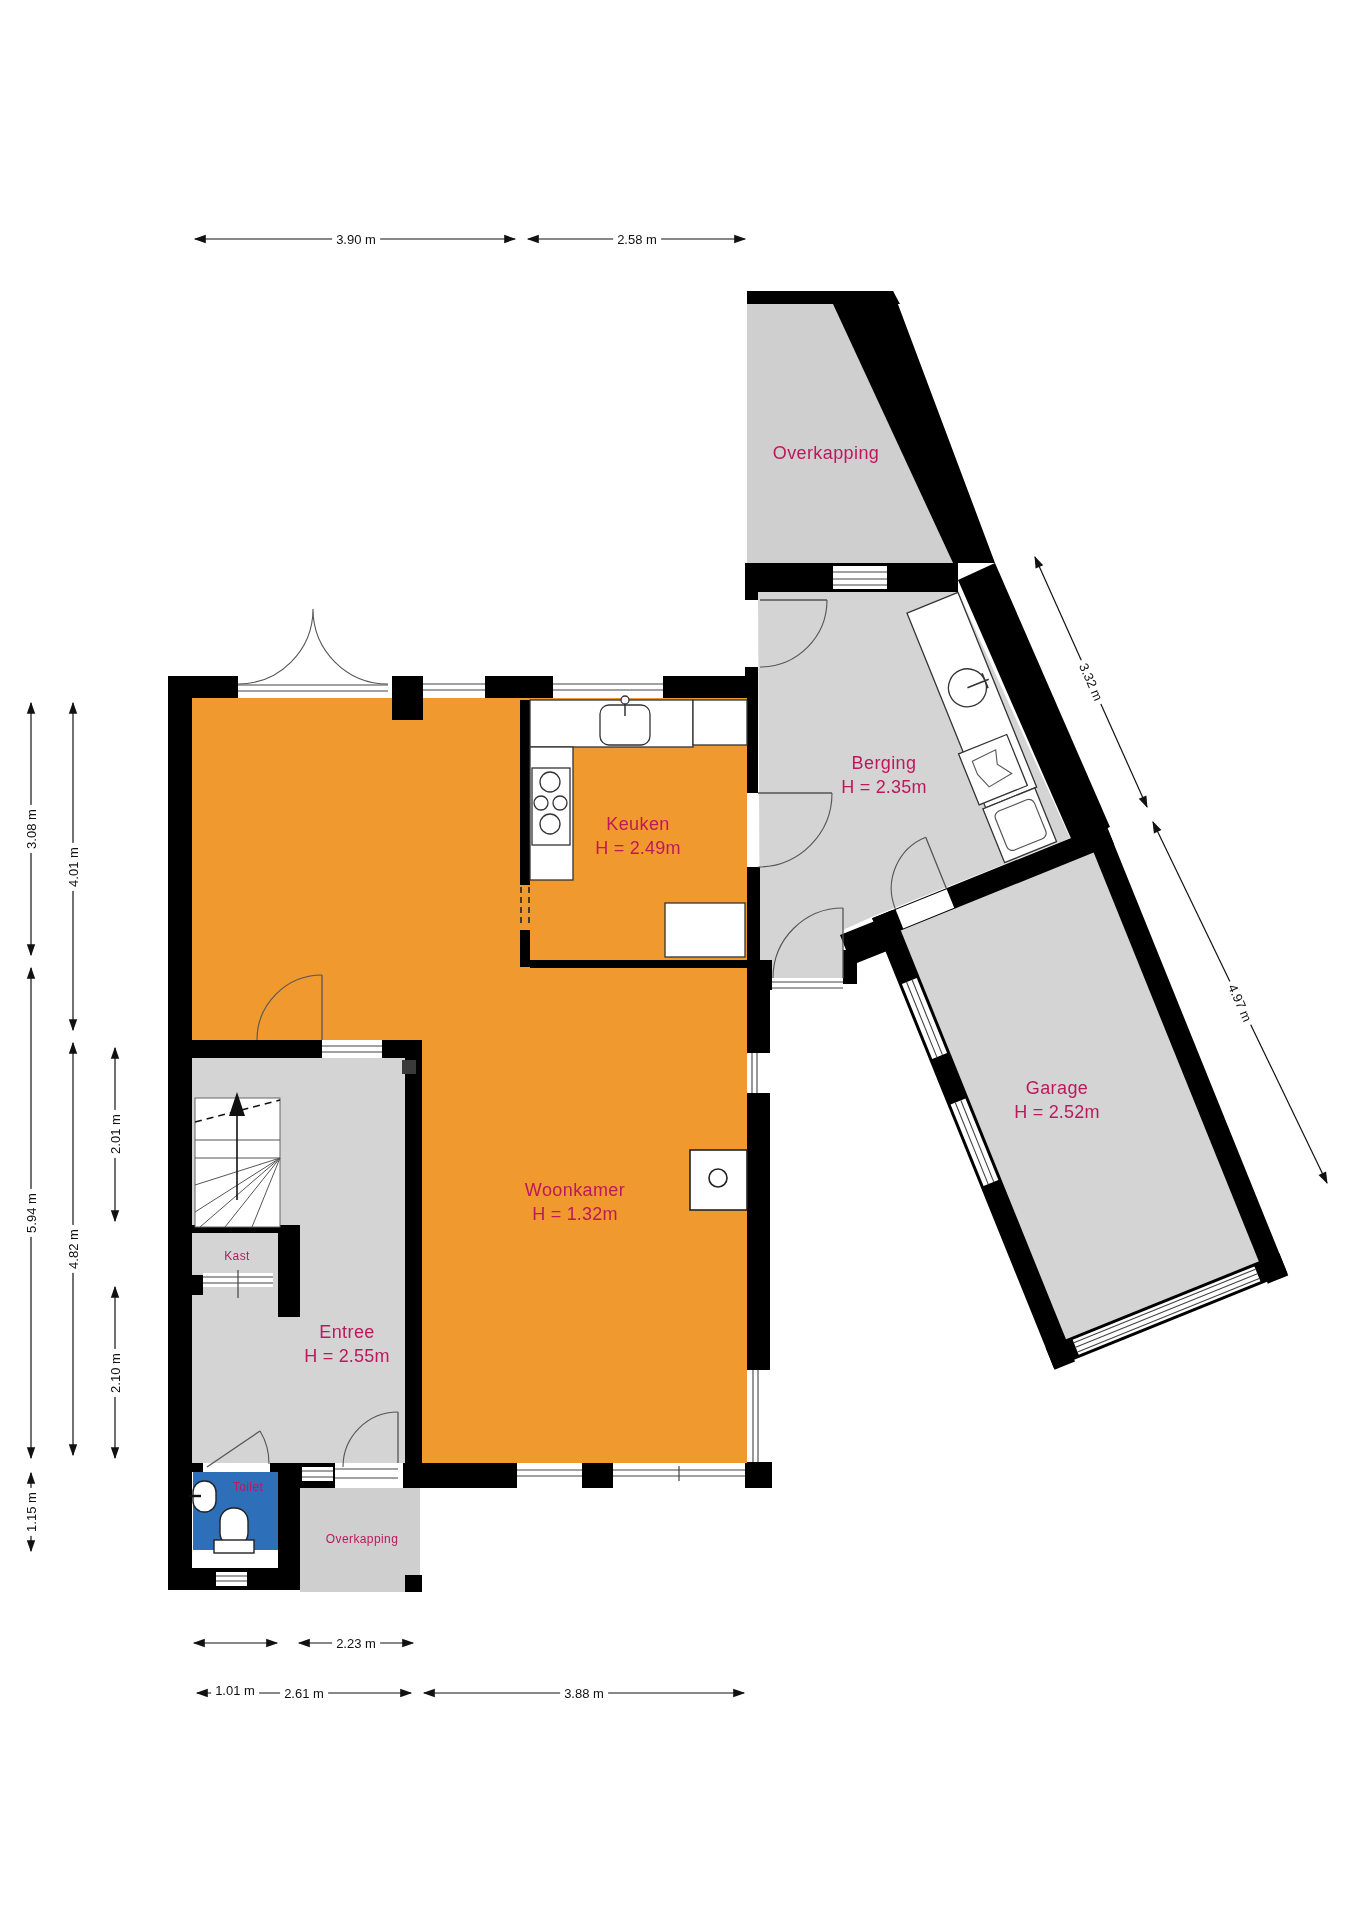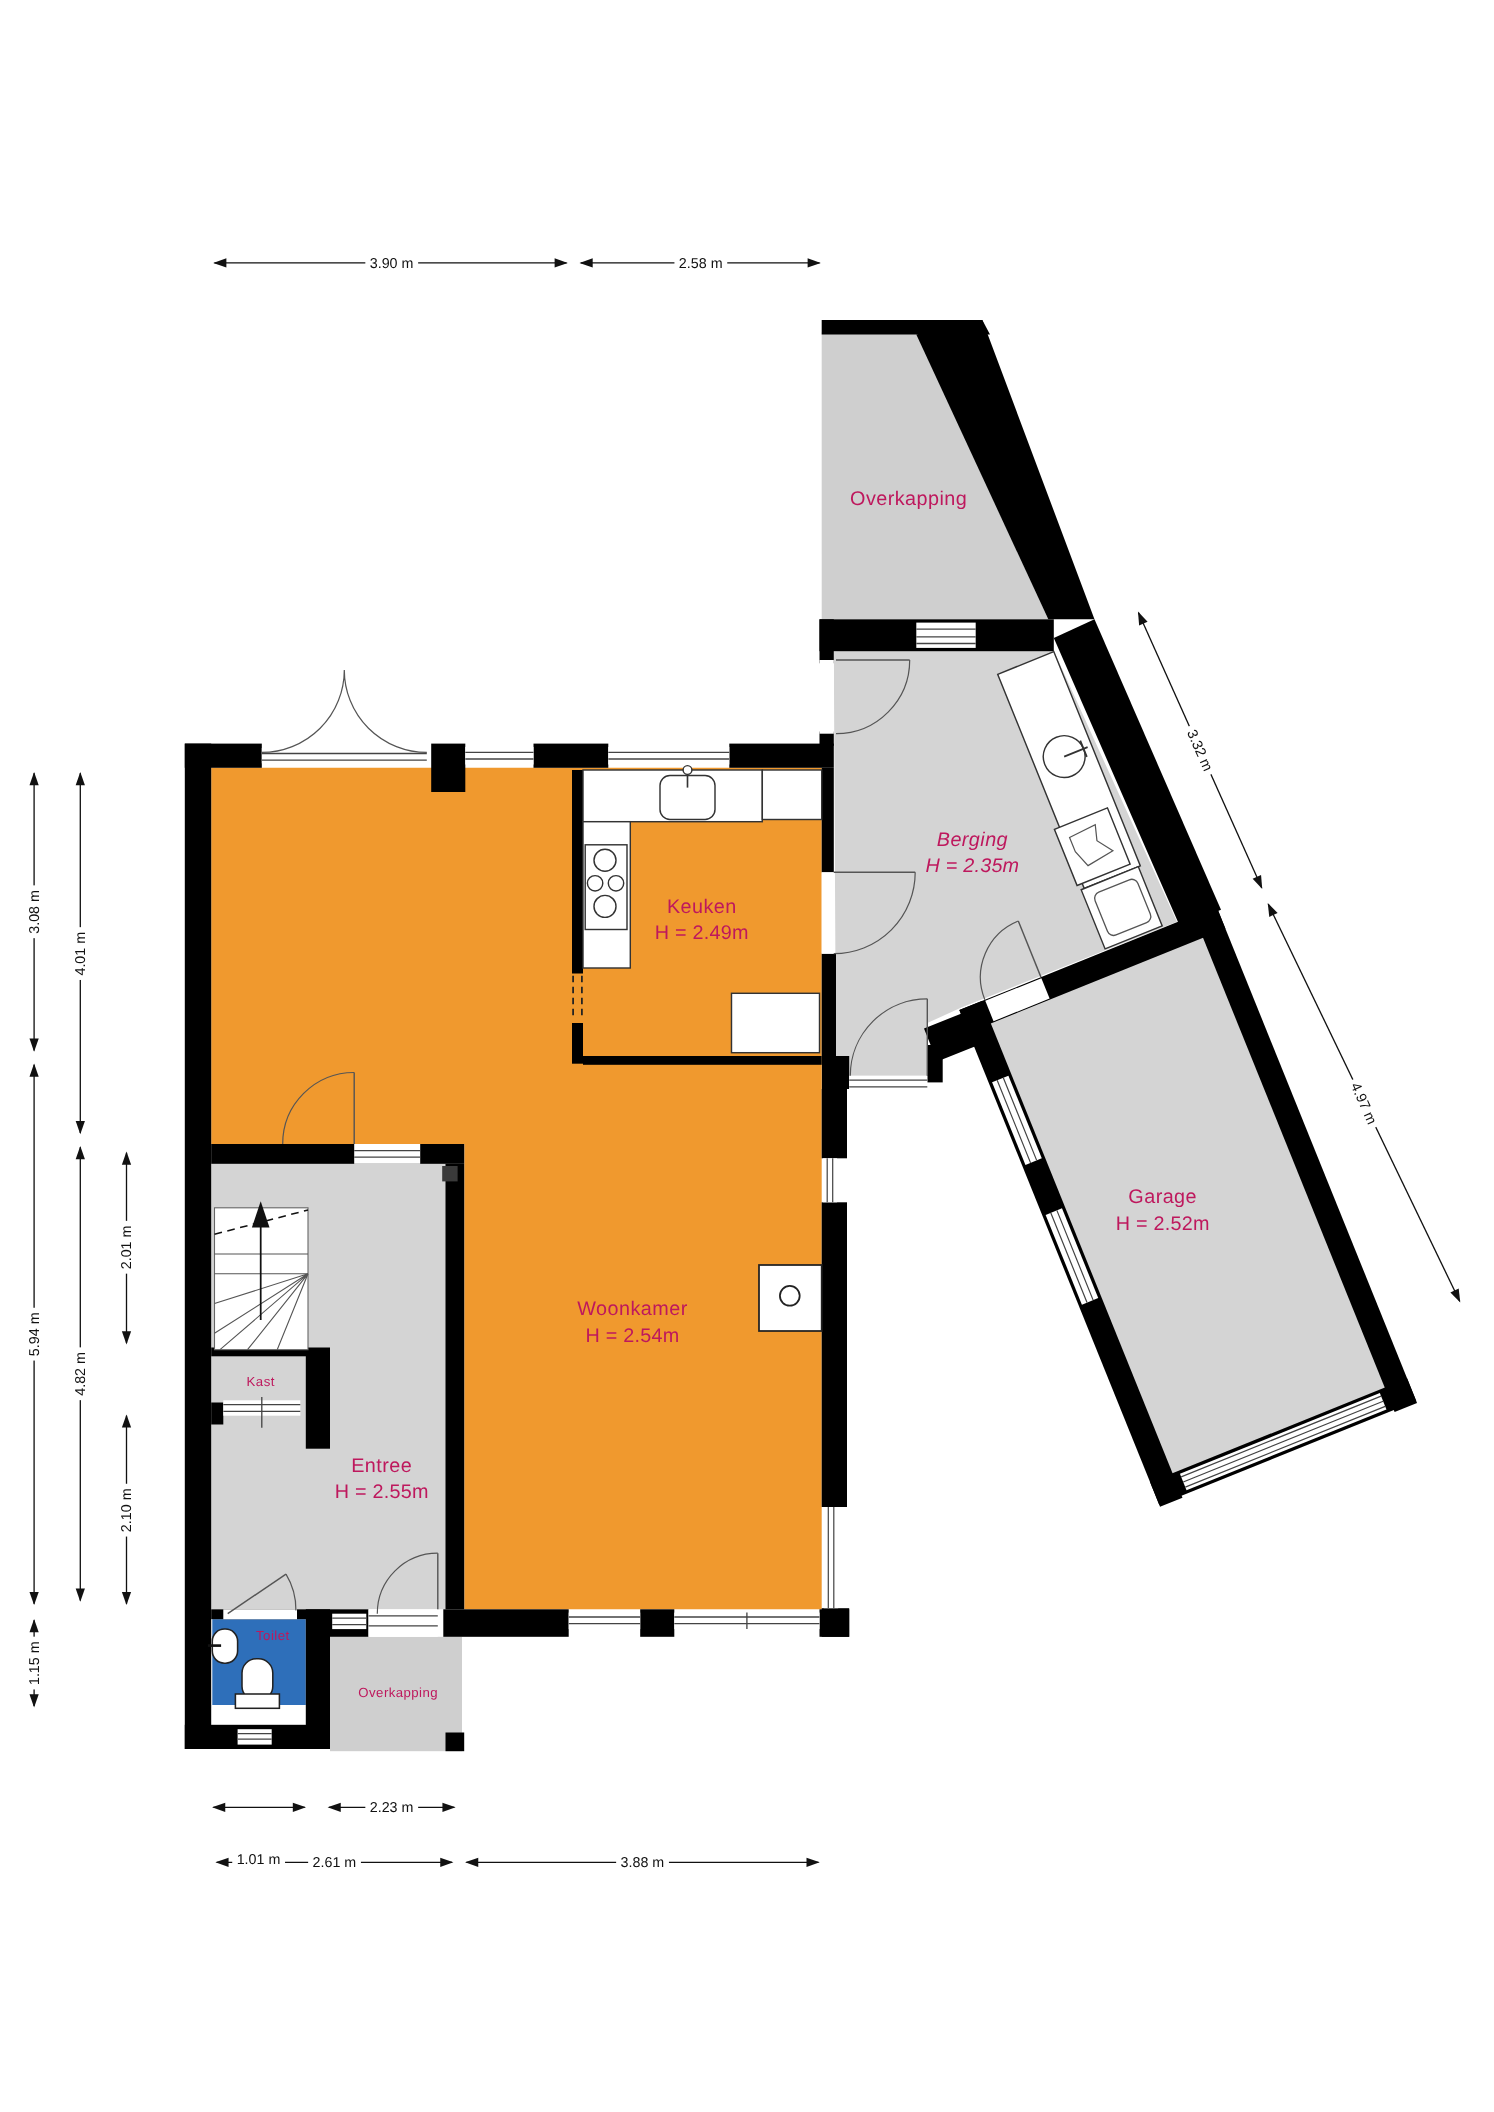--- a/index.html
+++ b/index.html
@@ -227,35 +227,35 @@
     <line x1="194" y1="1643" x2="277" y2="1643" marker-start="url(#arr)" marker-end="url(#arr)"></line>
     <line x1="299" y1="1643" x2="413" y2="1643" marker-start="url(#arr)" marker-end="url(#arr)"></line>
     <line x1="197" y1="1693" x2="411" y2="1693" marker-start="url(#arr)" marker-end="url(#arr)"></line>
     <line x1="424" y1="1693" x2="744" y2="1693" marker-start="url(#arr)" marker-end="url(#arr)"></line>
   </g>
 </svg>
 
   <div class="lbl" style="left:826px;top:453px;">
     <div class="nm">Overkapping</div>
   </div>
-  <div class="lbl" style="left:884px;top:775px;font-style:italic;">
+  <div class="lbl" style="left:884px;top:775px;">
     <div class="nm">Berging</div>
     <div class="ht">H = 2.35m</div>
   </div>
   <div class="lbl" style="left:1057px;top:1100px;">
     <div class="nm">Garage</div>
     <div class="ht">H = 2.52m</div>
   </div>
   <div class="lbl" style="left:638px;top:836px;">
     <div class="nm">Keuken</div>
     <div class="ht">H = 2.49m</div>
   </div>
   <div class="lbl" style="left:575px;top:1202px;">
     <div class="nm">Woonkamer</div>
-    <div class="ht">H = 2.54m</div>
+    <div class="ht">H = 1.32m</div>
   </div>
   <div class="lbl" style="left:347px;top:1344px;">
     <div class="nm">Entree</div>
     <div class="ht">H = 2.55m</div>
   </div>
   <div class="lbl sm" style="left:237px;top:1257px;">
     <div class="nm">Kast</div>
   </div>
   <div class="lbl sm" style="left:248px;top:1488px;">
     <div class="nm">Toilet</div>

